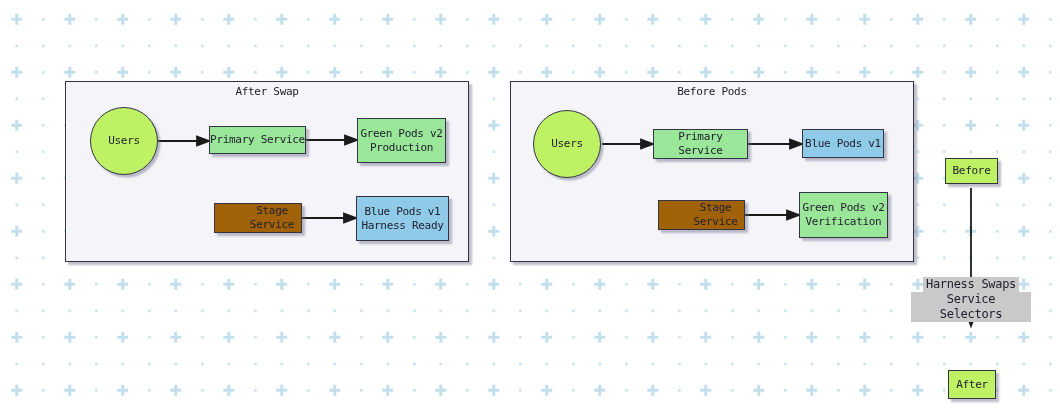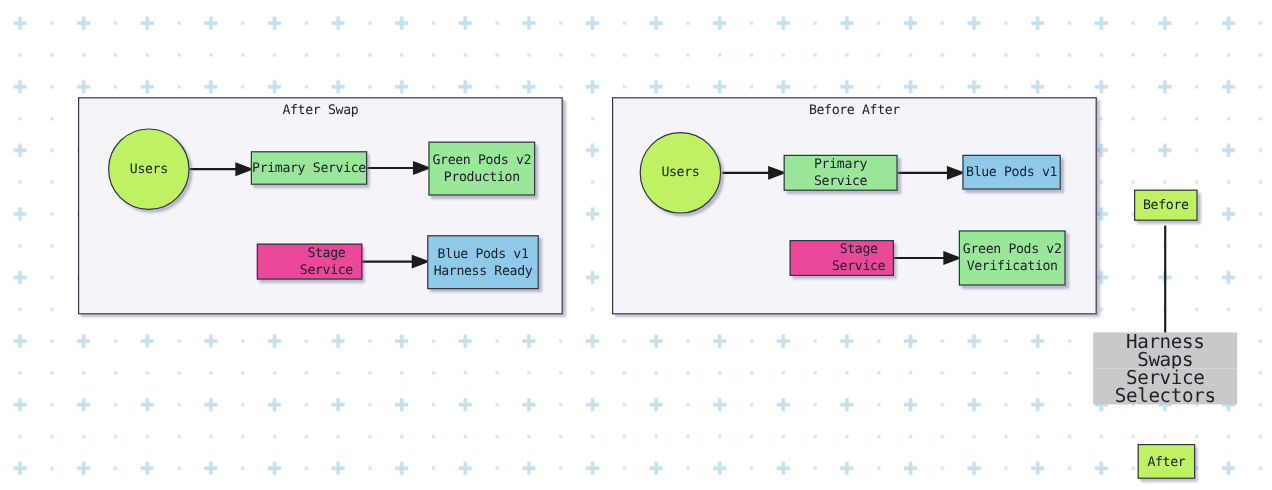--- a/index.html
+++ b/index.html
@@ -31,26 +31,26 @@
     border:1.6px solid #343447;
     display:flex;align-items:center;justify-content:center;
     text-align:center;
     font-size:11px;line-height:14px;letter-spacing:-0.3px;
     color:#21212e;
     box-shadow:2.5px 2.5px 2px rgba(110,110,135,0.45);
   }
   .node .lines{display:block;}
   .green{background:#9ae79a;justify-content:center;}
   .blue{background:#8fcbe9;}
-  .tan{background:#ec4899;padding-left:28px;}
+  .tan{background:#a16207;padding-left:28px;}
   .white{background:#bef264;}
   .circle{border-radius:50%;}
   .edge-label{
     position:absolute;z-index:3;
-    text-align:center;font-size:16px;line-height:15px;letter-spacing:-0.3px;
+    text-align:center;font-size:12px;line-height:15px;letter-spacing:-0.3px;
     color:#21212e;
   }
   .edge-label span{
     background:#c9c9c9;
     display:inline-block;
     padding:0 3px;
   }
 </style>
 </head>
 <body>
@@ -70,21 +70,21 @@
       </pattern>
     </defs>
     <rect x="0" y="0" width="1060" height="408" fill="url(#gridpat)"></rect>
   </svg>
 
   <div class="group" style="left:65px;top:81px;width:404px;height:181px;">
     <div class="group-title">After Swap</div>
   </div>
 
   <div class="group" style="left:510px;top:81px;width:404px;height:181px;">
-    <div class="group-title">Before After</div>
+    <div class="group-title">Before Pods</div>
   </div>
 
   <svg class="edges" width="1060" height="408">
     <g stroke="#1b1b1b" stroke-width="1.8" fill="#1b1b1b">
 
       <line x1="158" y1="141" x2="198" y2="141"></line>
       <polygon points="197,136.5 209,141 197,145.5"></polygon>
 
       <line x1="306" y1="140" x2="346" y2="140"></line>
       <polygon points="345,135.5 357,140 345,144.5"></polygon>

